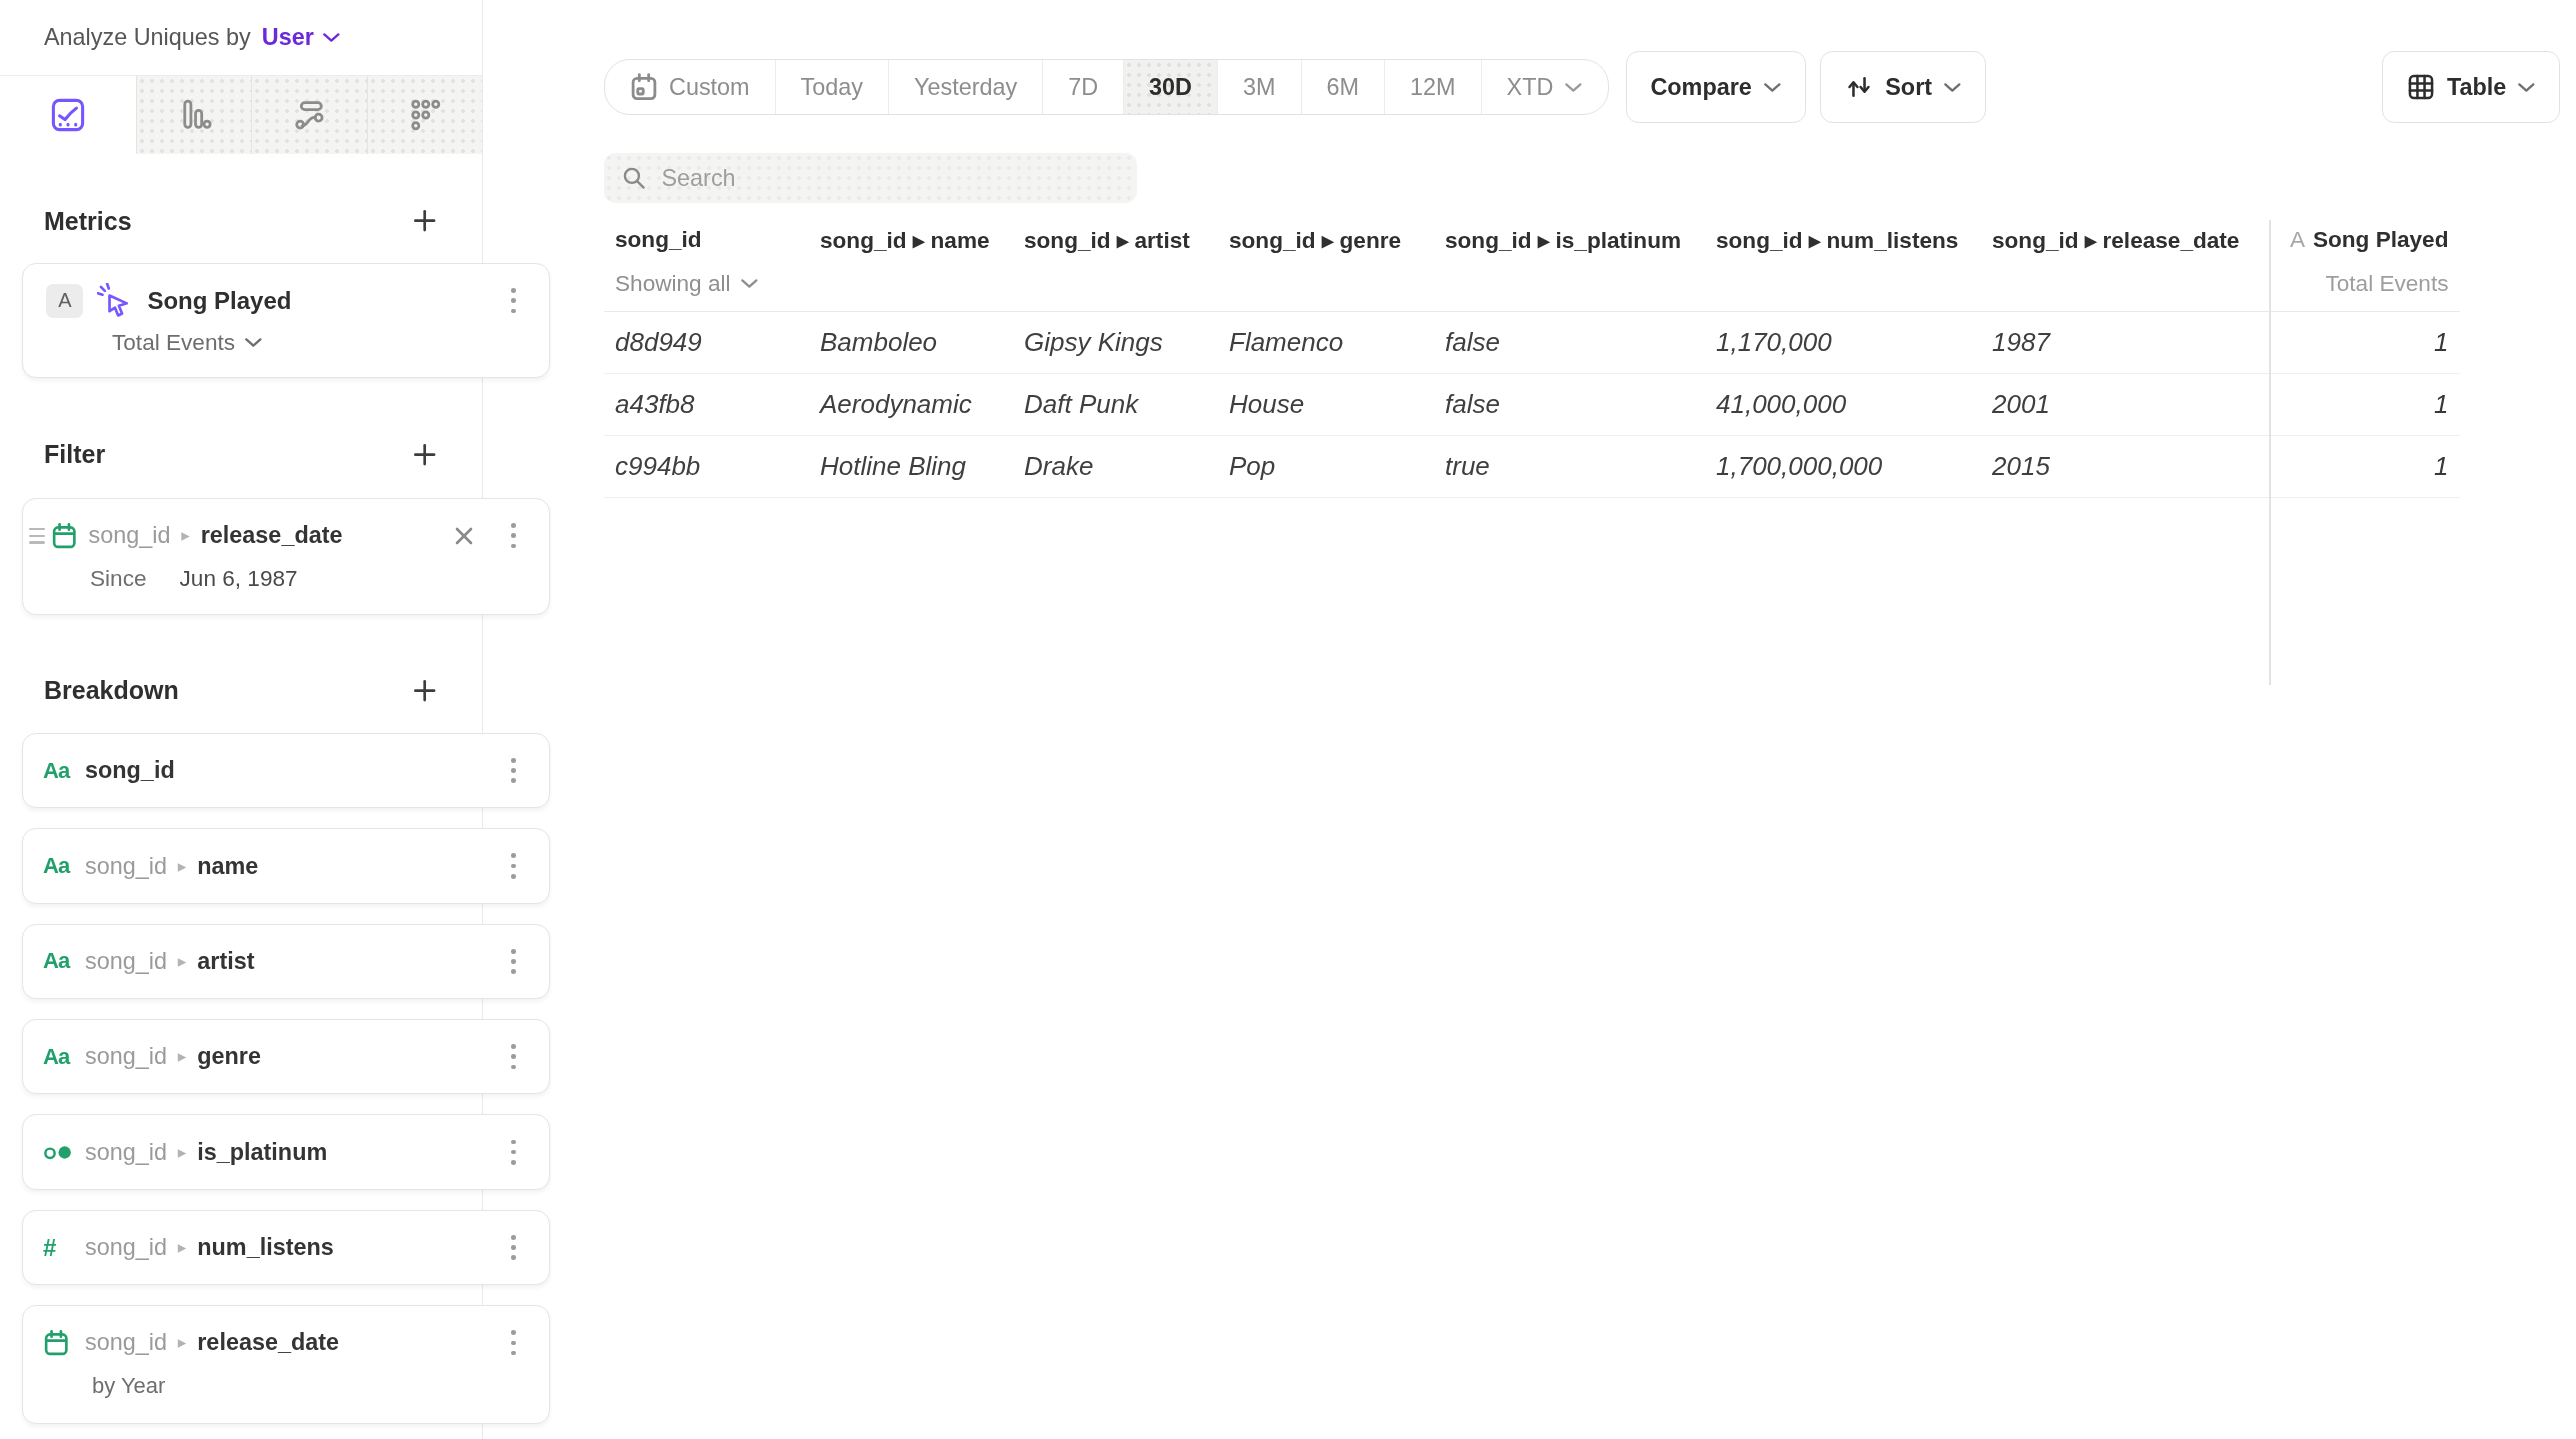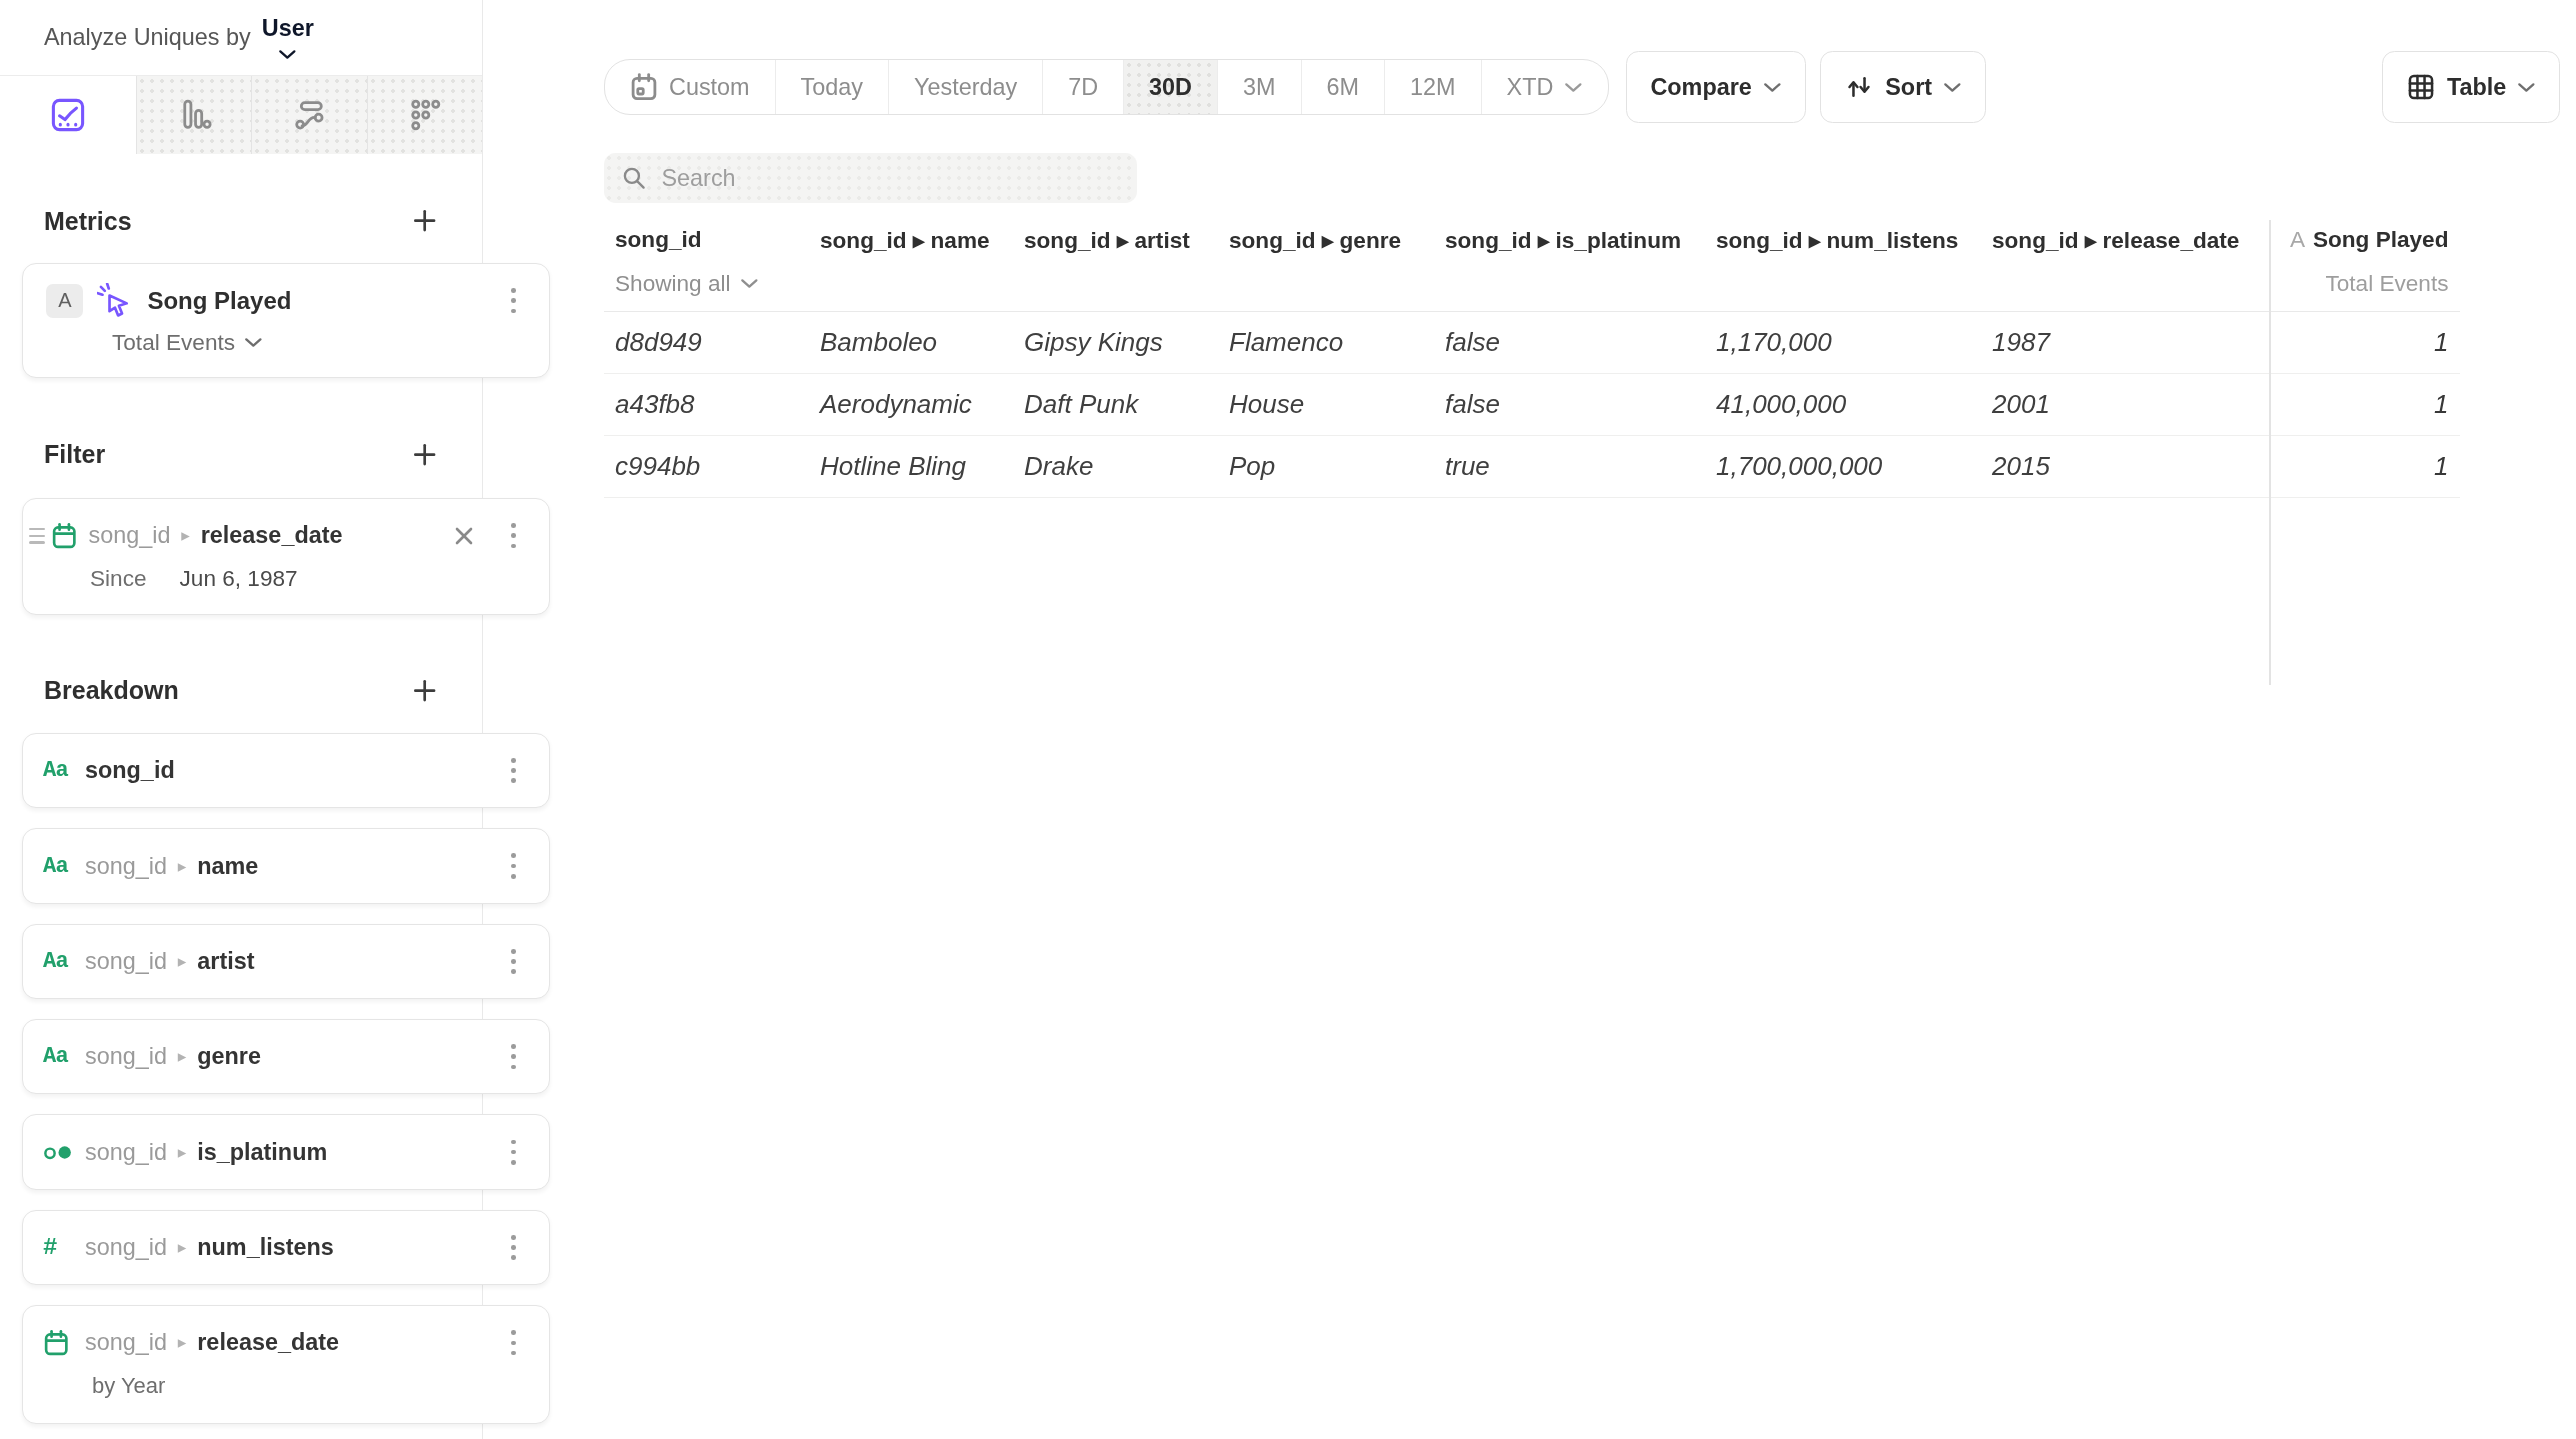--- a/index.html
+++ b/index.html
@@ -4,21 +4,21 @@
 <style>
   * { margin:0; padding:0; box-sizing:border-box; }
   html,body { width:2576px; height:1439px; background:#fff; overflow:hidden;
               font-family:"Liberation Sans", sans-serif; color:#3c3c3c; }
   .app { width:2576px; height:1439px; display:flex; }
 
   
   .sidebar { width:483px; height:100%; border-right:1.6px solid #e9e9e9; background:#fff; flex:none; }
   .sb-header { height:75px; display:flex; align-items:center; padding-left:44px; gap:11px; font-size:23.4px; }
   .sb-header .prefix { color:#565656; }
-  .sb-header .entity { color:#0f172a; font-weight:700; display:flex; align-items:center; gap:7.8px; cursor:pointer;flex-direction:column; }
+  .sb-header .entity { color:#6d28d9; font-weight:700; display:flex; align-items:center; gap:7.8px; cursor:pointer; }
   .chev { width:18.7px; height:11px; flex:none; }
   .chev polyline { fill:none; stroke:currentColor; stroke-width:3; stroke-linecap:round; stroke-linejoin:round; }
 
   .tabs { height:79px; border-top:1.6px solid #ececec; display:flex; }
   .tab { display:flex; align-items:center; justify-content:center; cursor:pointer; }
   .tab.active { width:137px; background:#fff; border-right:1.6px solid #e4e4e4; }
   .tab.inactive { flex:1; background-color:#f4f4f3;
         background-image:radial-gradient(#e2e2e0 1.6px, transparent 1.6px); background-size:10px 10px; }
   .tab.inactive + .tab.inactive { border-left:1.6px solid #e4e4e4; }
   .tab svg { width:40px; height:40px; }
@@ -57,21 +57,21 @@
   .green-stroke { fill:none; stroke:#21a06b; stroke-width:3.4; stroke-linecap:round; stroke-linejoin:round; }
   .x-btn { margin-left:auto; width:28px; height:28px; flex:none; cursor:pointer; }
   .x-btn line { stroke:#8a8a8a; stroke-width:3.4; stroke-linecap:round; }
   .filter-card .kebab { margin-left:20px; }
   .cond-row { margin:12.5px 0 3.1px 67px; display:flex; align-items:baseline; font-size:22.6px; }
   .cond-op { color:#6e6e6e; }
   .cond-val { color:#4a4a4a; margin-left:33px; }
 
   .bd-card { margin-top:20px; }
   .bd-card.first { margin-top:25px; }
-  .type-icon { width:42px; margin-left:20px; flex:none; display:flex; align-items:center; justify-content:flex-start;font-family:Liberation Mono, monospace; }
+  .type-icon { width:42px; margin-left:20px; flex:none; display:flex; align-items:center; justify-content:flex-start; }
   .aa-glyph { color:#21a06b; font-size:22px; font-weight:700; letter-spacing:-0.8px; }
   .hash-glyph { color:#21a06b; font-size:24px; font-weight:700; }
   .bool-glyph svg { width:31px; height:17px; }
   .by-row { margin:12.5px 0 4.7px 69px; font-size:22px; color:#6e6e6e; }
 
   
   .main { flex:1; position:relative; }
   .toolbar { margin:51px 15.6px 0 121px; display:flex; align-items:center; }
   .seg { display:flex; align-items:stretch; height:56px; border:1.6px solid #e2e2e2; border-radius:26px;
          overflow:hidden; background:#fff; }

